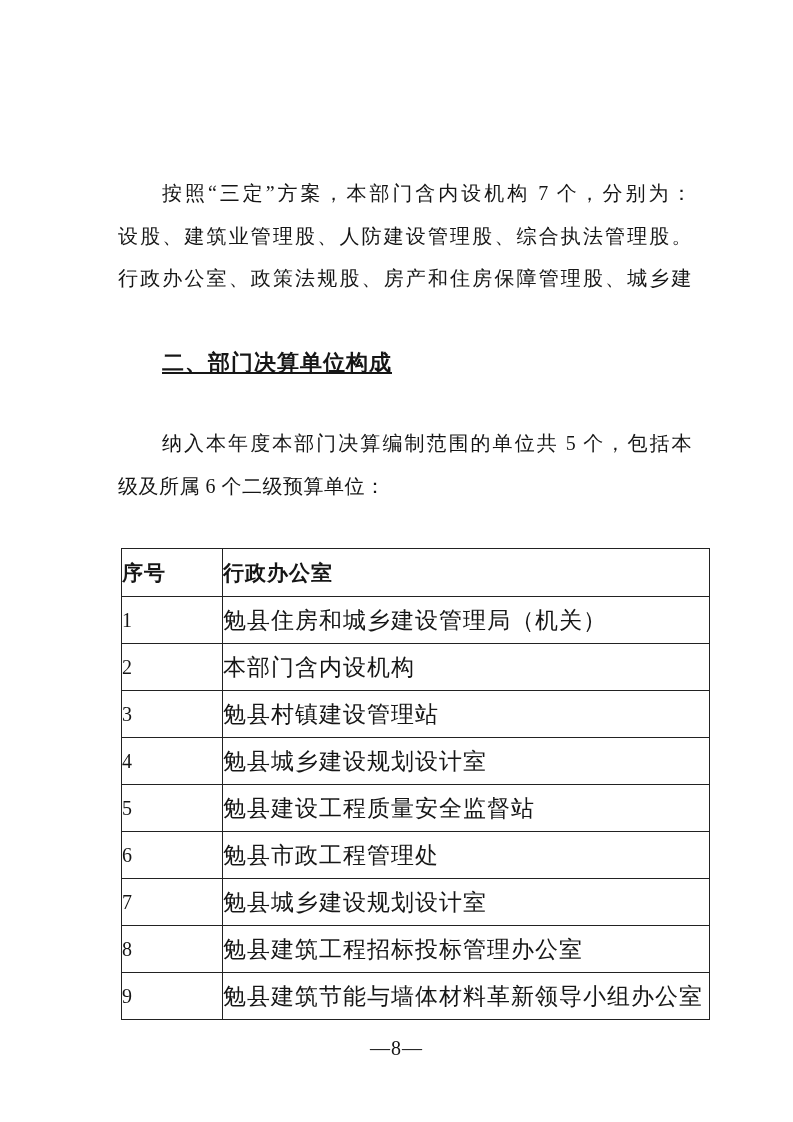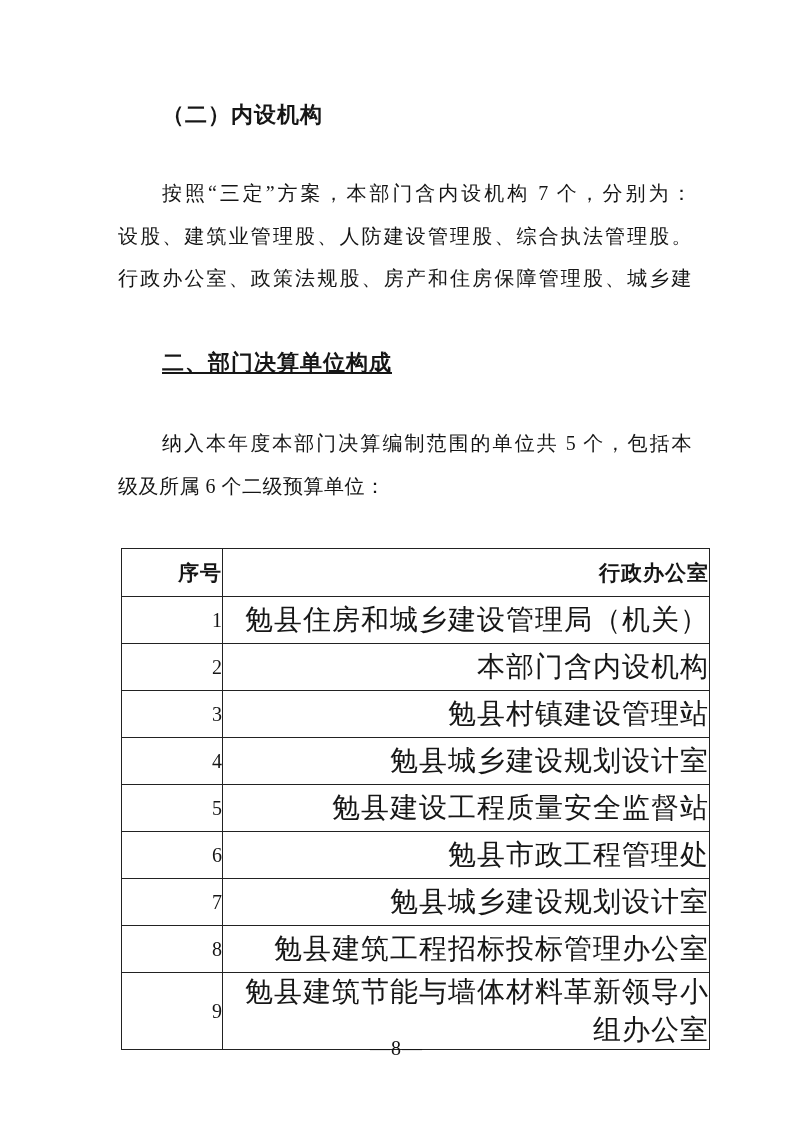--- a/index.html
+++ b/index.html
@@ -33,52 +33,51 @@
   .pline.indent{padding-left:44px;box-sizing:border-box;}
   .pline.noflush{text-align:left;text-align-last:left;}
   table.units{
     position:absolute;left:121px;top:548px;
     width:589px;
     border-collapse:collapse;
     table-layout:fixed;
   }
   table.units th,table.units td{
     border:1.4px solid #222222;
-    text-align:right;vertical-align:middle;
+    text-align:left;vertical-align:middle;
     padding:0;
     overflow:hidden;
   }
   table.units th{
     height:47px;
     font-family:"Liberation Sans","DejaVu Sans",sans-serif;
     font-weight:700;font-size:21px;letter-spacing:1px;
   }
   table.units td{
     height:46px;
-    font-size:28px;letter-spacing:1px;
+    font-size:23px;letter-spacing:1px;
     font-weight:400;
   }
   table.units td.num{
     font-family:"Liberation Serif","DejaVu Serif",serif;
     font-size:20px;letter-spacing:0;
   }
   .col-num{width:101px;}
   .footer{
     left:0;top:1036px;width:793px;
     text-align:center;
     font-size:20px;line-height:24px;
     letter-spacing:1px;
   }
 </style>
 </head>
 <body>
 
 <div class="page">
 
-  <div class="abs heading" style="top:101px;">（二）内设机构</div>
 
   <div class="abs para" style="top:172px;">
     <div class="pline indent">按照“三定”方案，本部门含内设机构 7 个，分别为：</div>
     <div class="pline">设股、建筑业管理股、人防建设管理股、综合执法管理股。</div>
     <div class="pline">行政办公室、政策法规股、房产和住房保障管理股、城乡建</div>
   </div>
 
   <div class="abs heading" style="top:349px;text-decoration:underline;">二、部门决算单位构成</div>
 
   <div class="abs para" style="top:422px;">

